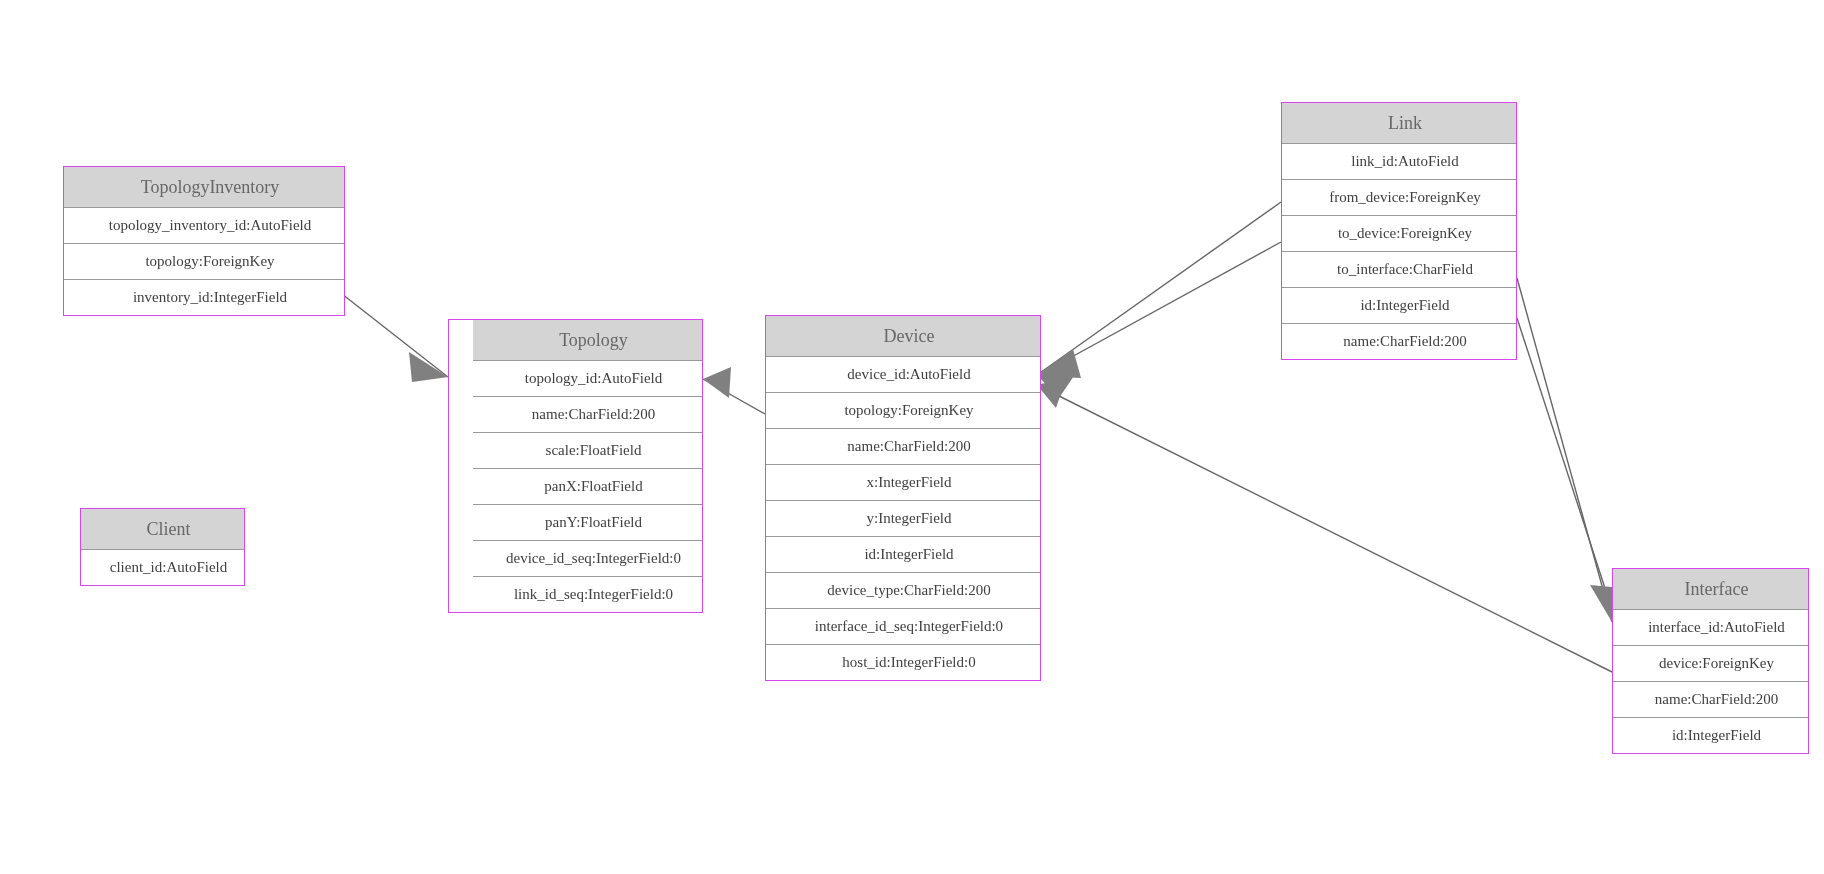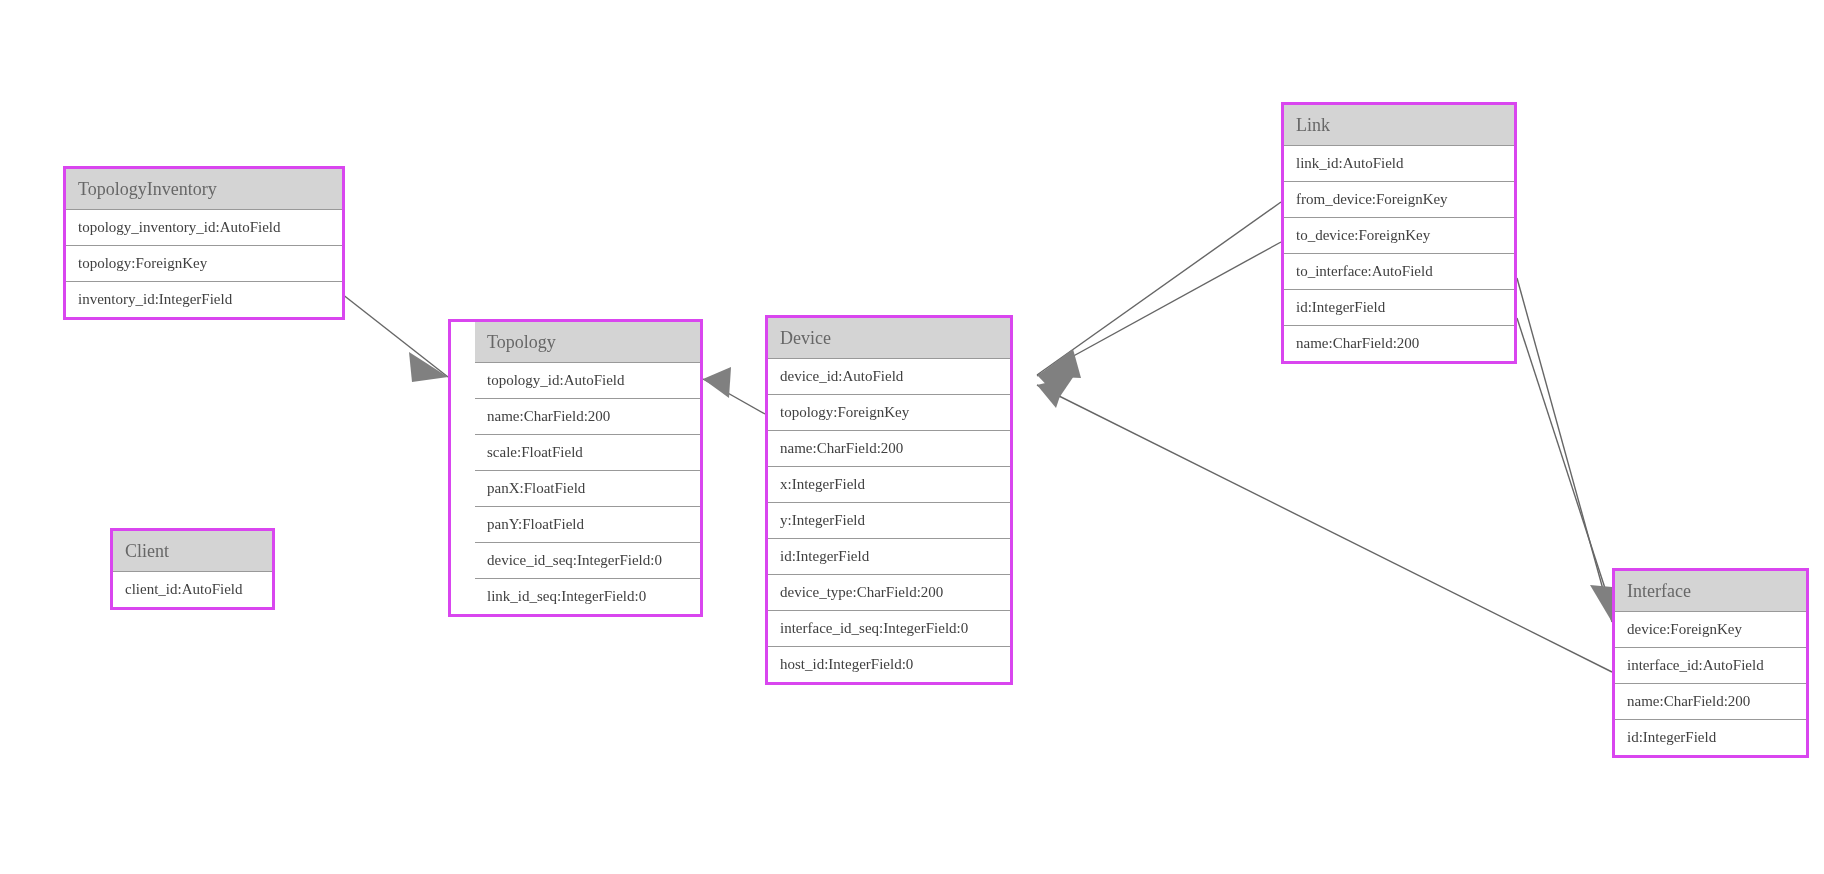--- a/index.html
+++ b/index.html
@@ -27,23 +27,24 @@
     left: 0;
     top: 0;
     width: 1824px;
     height: 874px;
     pointer-events: none;
     z-index: 1;
   }
   .entity {
     position: absolute;
     box-sizing: border-box;
-    border: 3px solid #d946ef;
+    border: 1px solid #d946ef;
     background: #ffffff;
     z-index: 2;
+    text-align: center;
   }
   .entity-header {
     box-sizing: border-box;
     background: #d4d4d4;
     border-bottom: 1px solid #999999;
     color: #676767;
     font-size: 18px;
     line-height: 1;
     padding: 11px 0 11px 12px;
     white-space: nowrap;
@@ -117,49 +118,49 @@
     <div class="entity-header">Topology</div>
     <div class="entity-field">topology_id:AutoField</div>
     <div class="entity-field">name:CharField:200</div>
     <div class="entity-field">scale:FloatField</div>
     <div class="entity-field">panX:FloatField</div>
     <div class="entity-field">panY:FloatField</div>
     <div class="entity-field">device_id_seq:IntegerField:0</div>
     <div class="entity-field">link_id_seq:IntegerField:0</div>
   </div>
 
-  <div class="entity" style="left:765px; top:315px; width:248px;">
+  <div class="entity" style="left:765px; top:315px; width:276px;">
     <div class="entity-header">Device</div>
     <div class="entity-field">device_id:AutoField</div>
     <div class="entity-field">topology:ForeignKey</div>
     <div class="entity-field">name:CharField:200</div>
     <div class="entity-field">x:IntegerField</div>
     <div class="entity-field">y:IntegerField</div>
     <div class="entity-field">id:IntegerField</div>
     <div class="entity-field">device_type:CharField:200</div>
     <div class="entity-field">interface_id_seq:IntegerField:0</div>
     <div class="entity-field">host_id:IntegerField:0</div>
   </div>
 
   <div class="entity" style="left:1281px; top:102px; width:236px;">
     <div class="entity-header">Link</div>
     <div class="entity-field">link_id:AutoField</div>
     <div class="entity-field">from_device:ForeignKey</div>
     <div class="entity-field">to_device:ForeignKey</div>
-    <div class="entity-field">to_interface:AutoField</div>
+    <div class="entity-field">to_interface:CharField</div>
     <div class="entity-field">id:IntegerField</div>
     <div class="entity-field">name:CharField:200</div>
   </div>
 
   <div class="entity" style="left:1612px; top:568px; width:197px;">
     <div class="entity-header">Interface</div>
+    <div class="entity-field">interface_id:AutoField</div>
     <div class="entity-field">device:ForeignKey</div>
-    <div class="entity-field">interface_id:AutoField</div>
     <div class="entity-field">name:CharField:200</div>
     <div class="entity-field">id:IntegerField</div>
   </div>
 
-  <div class="entity" style="left:80px; top:528px; width:165px;margin-left:30px;">
+  <div class="entity" style="left:80px; top:508px; width:165px;">
     <div class="entity-header">Client</div>
     <div class="entity-field">client_id:AutoField</div>
   </div>
 
 </div>
 
 </body></html>

